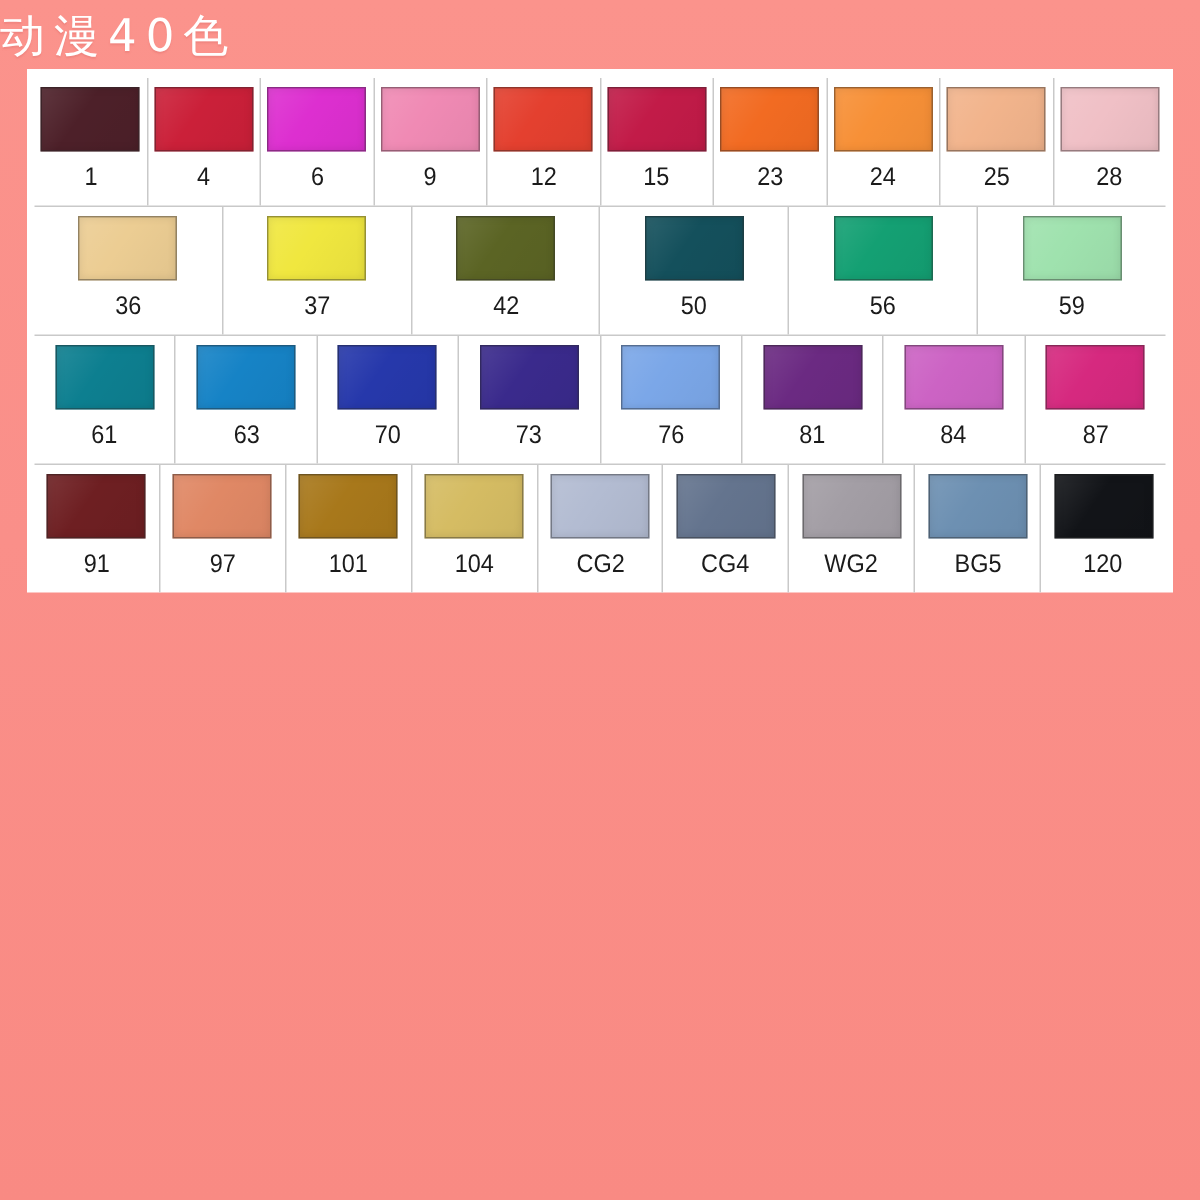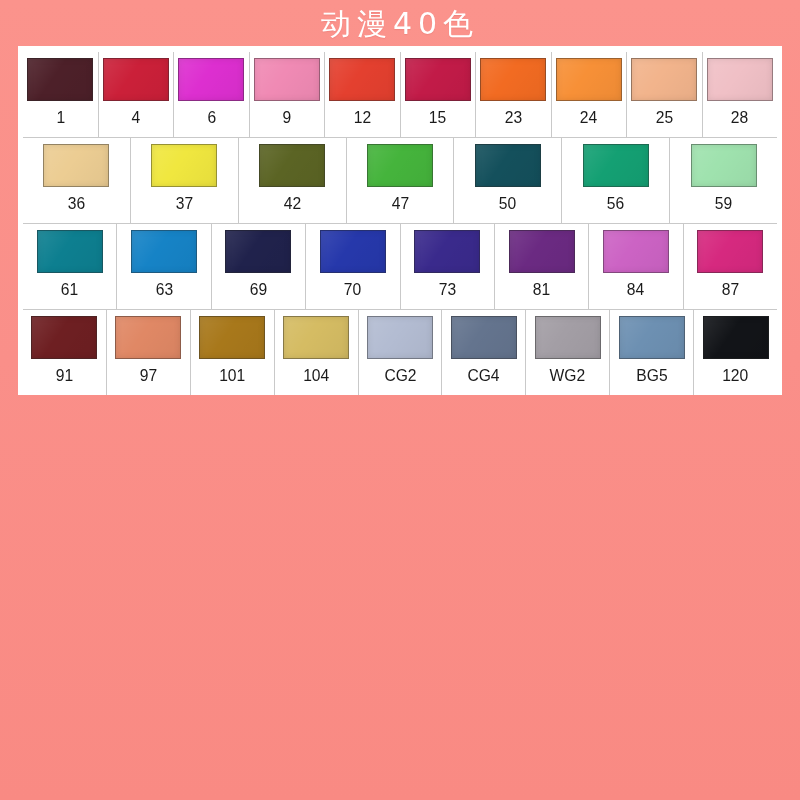--- a/index.html
+++ b/index.html
@@ -17,21 +17,20 @@
     width: 800px;
     height: 800px;
     background: #fa8f89;
     background-image: linear-gradient(180deg, #fb938c 0%, #fa8f89 45%, #f98a83 100%);
   }
   .title {
     position: absolute;
     top: 4px;
     left: 0;
     width: 800px;
-    text-align: center;
     color: #ffffff;
     font-size: 30px;
     letter-spacing: 6px;
     font-weight: 400;
     font-family: "DejaVu Sans", sans-serif;
     text-shadow: 0 1px 1px rgba(220,110,105,0.35);
     white-space: nowrap;
   }
   .card {
     position: absolute;
@@ -184,26 +183,20 @@
           <div class="label">37</div>
         </div>
         <div class="cell">
           <div class="swatch-wrap">
             <div class="swatch" style="background: rgb(91, 100, 36);"></div>
           </div>
           <div class="label">42</div>
         </div>
         <div class="cell">
           <div class="swatch-wrap">
-            <div class="swatch" style="background: rgb(69, 180, 60);"></div>
-          </div>
-          <div class="label">47</div>
-        </div>
-        <div class="cell">
-          <div class="swatch-wrap">
             <div class="swatch" style="background: rgb(20, 80, 92);"></div>
           </div>
           <div class="label">50</div>
         </div>
         <div class="cell">
           <div class="swatch-wrap">
             <div class="swatch" style="background: rgb(20, 160, 115);"></div>
           </div>
           <div class="label">56</div>
         </div>
@@ -223,35 +216,35 @@
           <div class="label">61</div>
         </div>
         <div class="cell">
           <div class="swatch-wrap">
             <div class="swatch" style="background: rgb(22, 131, 198);"></div>
           </div>
           <div class="label">63</div>
         </div>
         <div class="cell">
           <div class="swatch-wrap">
-            <div class="swatch" style="background: rgb(32, 34, 76);"></div>
-          </div>
-          <div class="label">69</div>
-        </div>
-        <div class="cell">
-          <div class="swatch-wrap">
             <div class="swatch" style="background: rgb(38, 56, 171);"></div>
           </div>
           <div class="label">70</div>
         </div>
         <div class="cell">
           <div class="swatch-wrap">
             <div class="swatch" style="background: rgb(58, 42, 140);"></div>
           </div>
           <div class="label">73</div>
+        </div>
+        <div class="cell">
+          <div class="swatch-wrap">
+            <div class="swatch" style="background: rgb(123, 167, 232);"></div>
+          </div>
+          <div class="label">76</div>
         </div>
         <div class="cell">
           <div class="swatch-wrap">
             <div class="swatch" style="background: rgb(107, 42, 130);"></div>
           </div>
           <div class="label">81</div>
         </div>
         <div class="cell">
           <div class="swatch-wrap">
             <div class="swatch" style="background: rgb(204, 99, 196);"></div>

